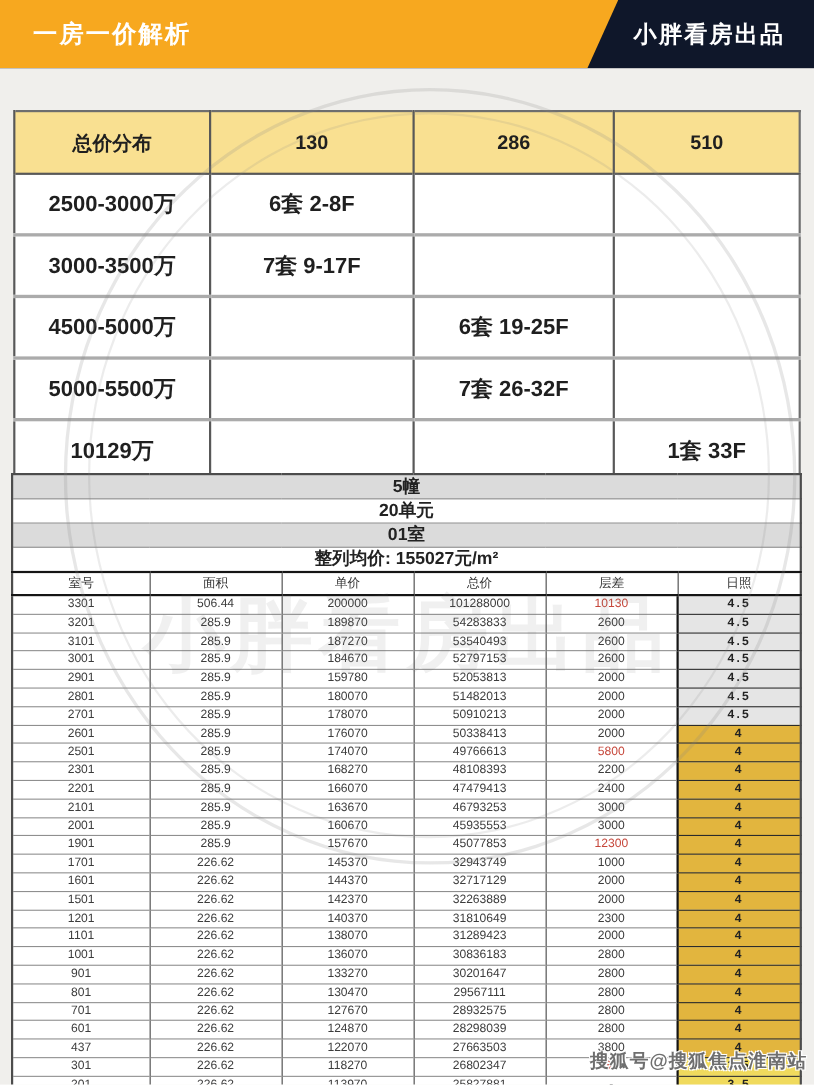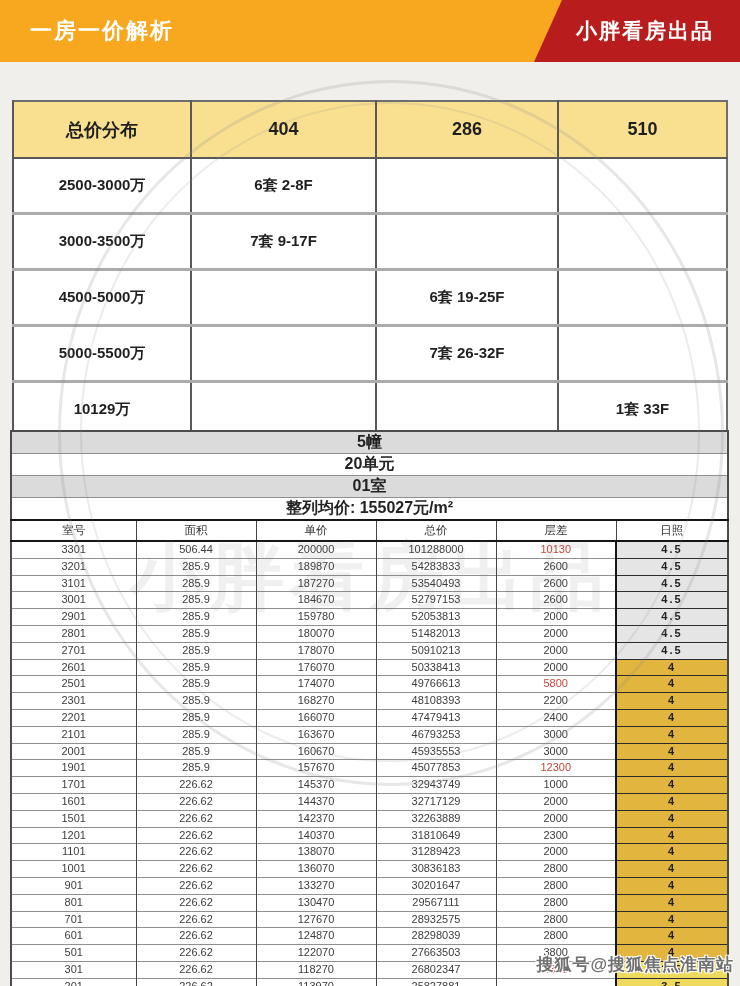--- a/index.html
+++ b/index.html
@@ -3,21 +3,21 @@
 <meta charset="utf-8">
 <style>
   html,body{margin:0;padding:0;}
   body{
     width:740px;height:986px;position:relative;overflow:hidden;
     background:#F0EFEC;
     font-family:"Liberation Sans","DejaVu Sans",sans-serif;
     -webkit-font-smoothing:antialiased;
   }
   
-  .topbar{position:absolute;left:0;top:0;width:740px;height:62px;background:#b91c1c;}
+  .topbar{position:absolute;left:0;top:0;width:740px;height:62px;background:#0f172a;}
   .topbar .orange{
     position:absolute;left:0;top:0;width:562px;height:62px;background:#F7A81F;
     clip-path:polygon(0 0,100% 0,calc(100% - 28px) 100%,0 100%);
   }
   .topbar .ltitle{
     position:absolute;left:30px;top:0;height:62px;display:flex;align-items:center;
     color:#fff;font-size:22px;font-weight:bold;letter-spacing:2px;z-index:2;
   }
   .topbar .rtitle{
     position:absolute;right:26px;top:0;height:62px;display:flex;align-items:center;
@@ -26,21 +26,21 @@
   
   .t1wrap{position:absolute;left:12px;top:100px;width:716px;z-index:1;}
   table{border-collapse:collapse;table-layout:fixed;background:#fff;width:100%;}
   .t1{border:2px solid #6e6e6e;}
   .t1 col:nth-child(1){width:178px}
   .t1 col:nth-child(2){width:185px}
   .t1 col:nth-child(3){width:182px}
   .t1 th,.t1 td{
     border-left:2px solid #585858;border-top:3px solid #ABABAB;
     text-align:center;vertical-align:middle;color:#1f1f1f;
-    font-weight:bold;font-size:15px;padding:0;
+    font-weight:bold;font-size:20px;padding:0;
   }
   .t1 th{background:#F9E091;height:55px;font-size:18px;border-top:none;}
   .t1 td{height:53px;background:#fff;}
   .t1 tr.first td{border-top:2.5px solid #585858;}
   
   .t2wrap{position:absolute;left:10px;top:430px;width:719px;z-index:1;}
   .t2{border:2px solid #4c4c4c;}
   .t2 col:nth-child(1){width:125px}
   .t2 col:nth-child(2){width:120px}
   .t2 col:nth-child(3){width:120px}
@@ -97,21 +97,21 @@
   <table class="t1">
     <colgroup>
         <col>
         <col>
         <col>
         <col>
       </colgroup>
     <thead>
         <tr id="t1head">
           <th>总价分布</th>
-          <th>404</th>
+          <th>130</th>
           <th>286</th>
           <th>510</th>
         </tr>
       </thead>
     <tbody id="t1body">
         <tr class="first">
           <td>2500-3000万</td>
           <td>6套 2-8F</td>
           <td></td>
           <td></td>
@@ -361,21 +361,21 @@
         </tr>
         <tr class="data">
           <td>601</td>
           <td>226.62</td>
           <td>124870</td>
           <td>28298039</td>
           <td>2800</td>
           <td class="sun b">4</td>
         </tr>
         <tr class="data">
-          <td>501</td>
+          <td>437</td>
           <td>226.62</td>
           <td>122070</td>
           <td>27663503</td>
           <td>3800</td>
           <td class="sun b">4</td>
         </tr>
         <tr class="data">
           <td>301</td>
           <td>226.62</td>
           <td>118270</td>

